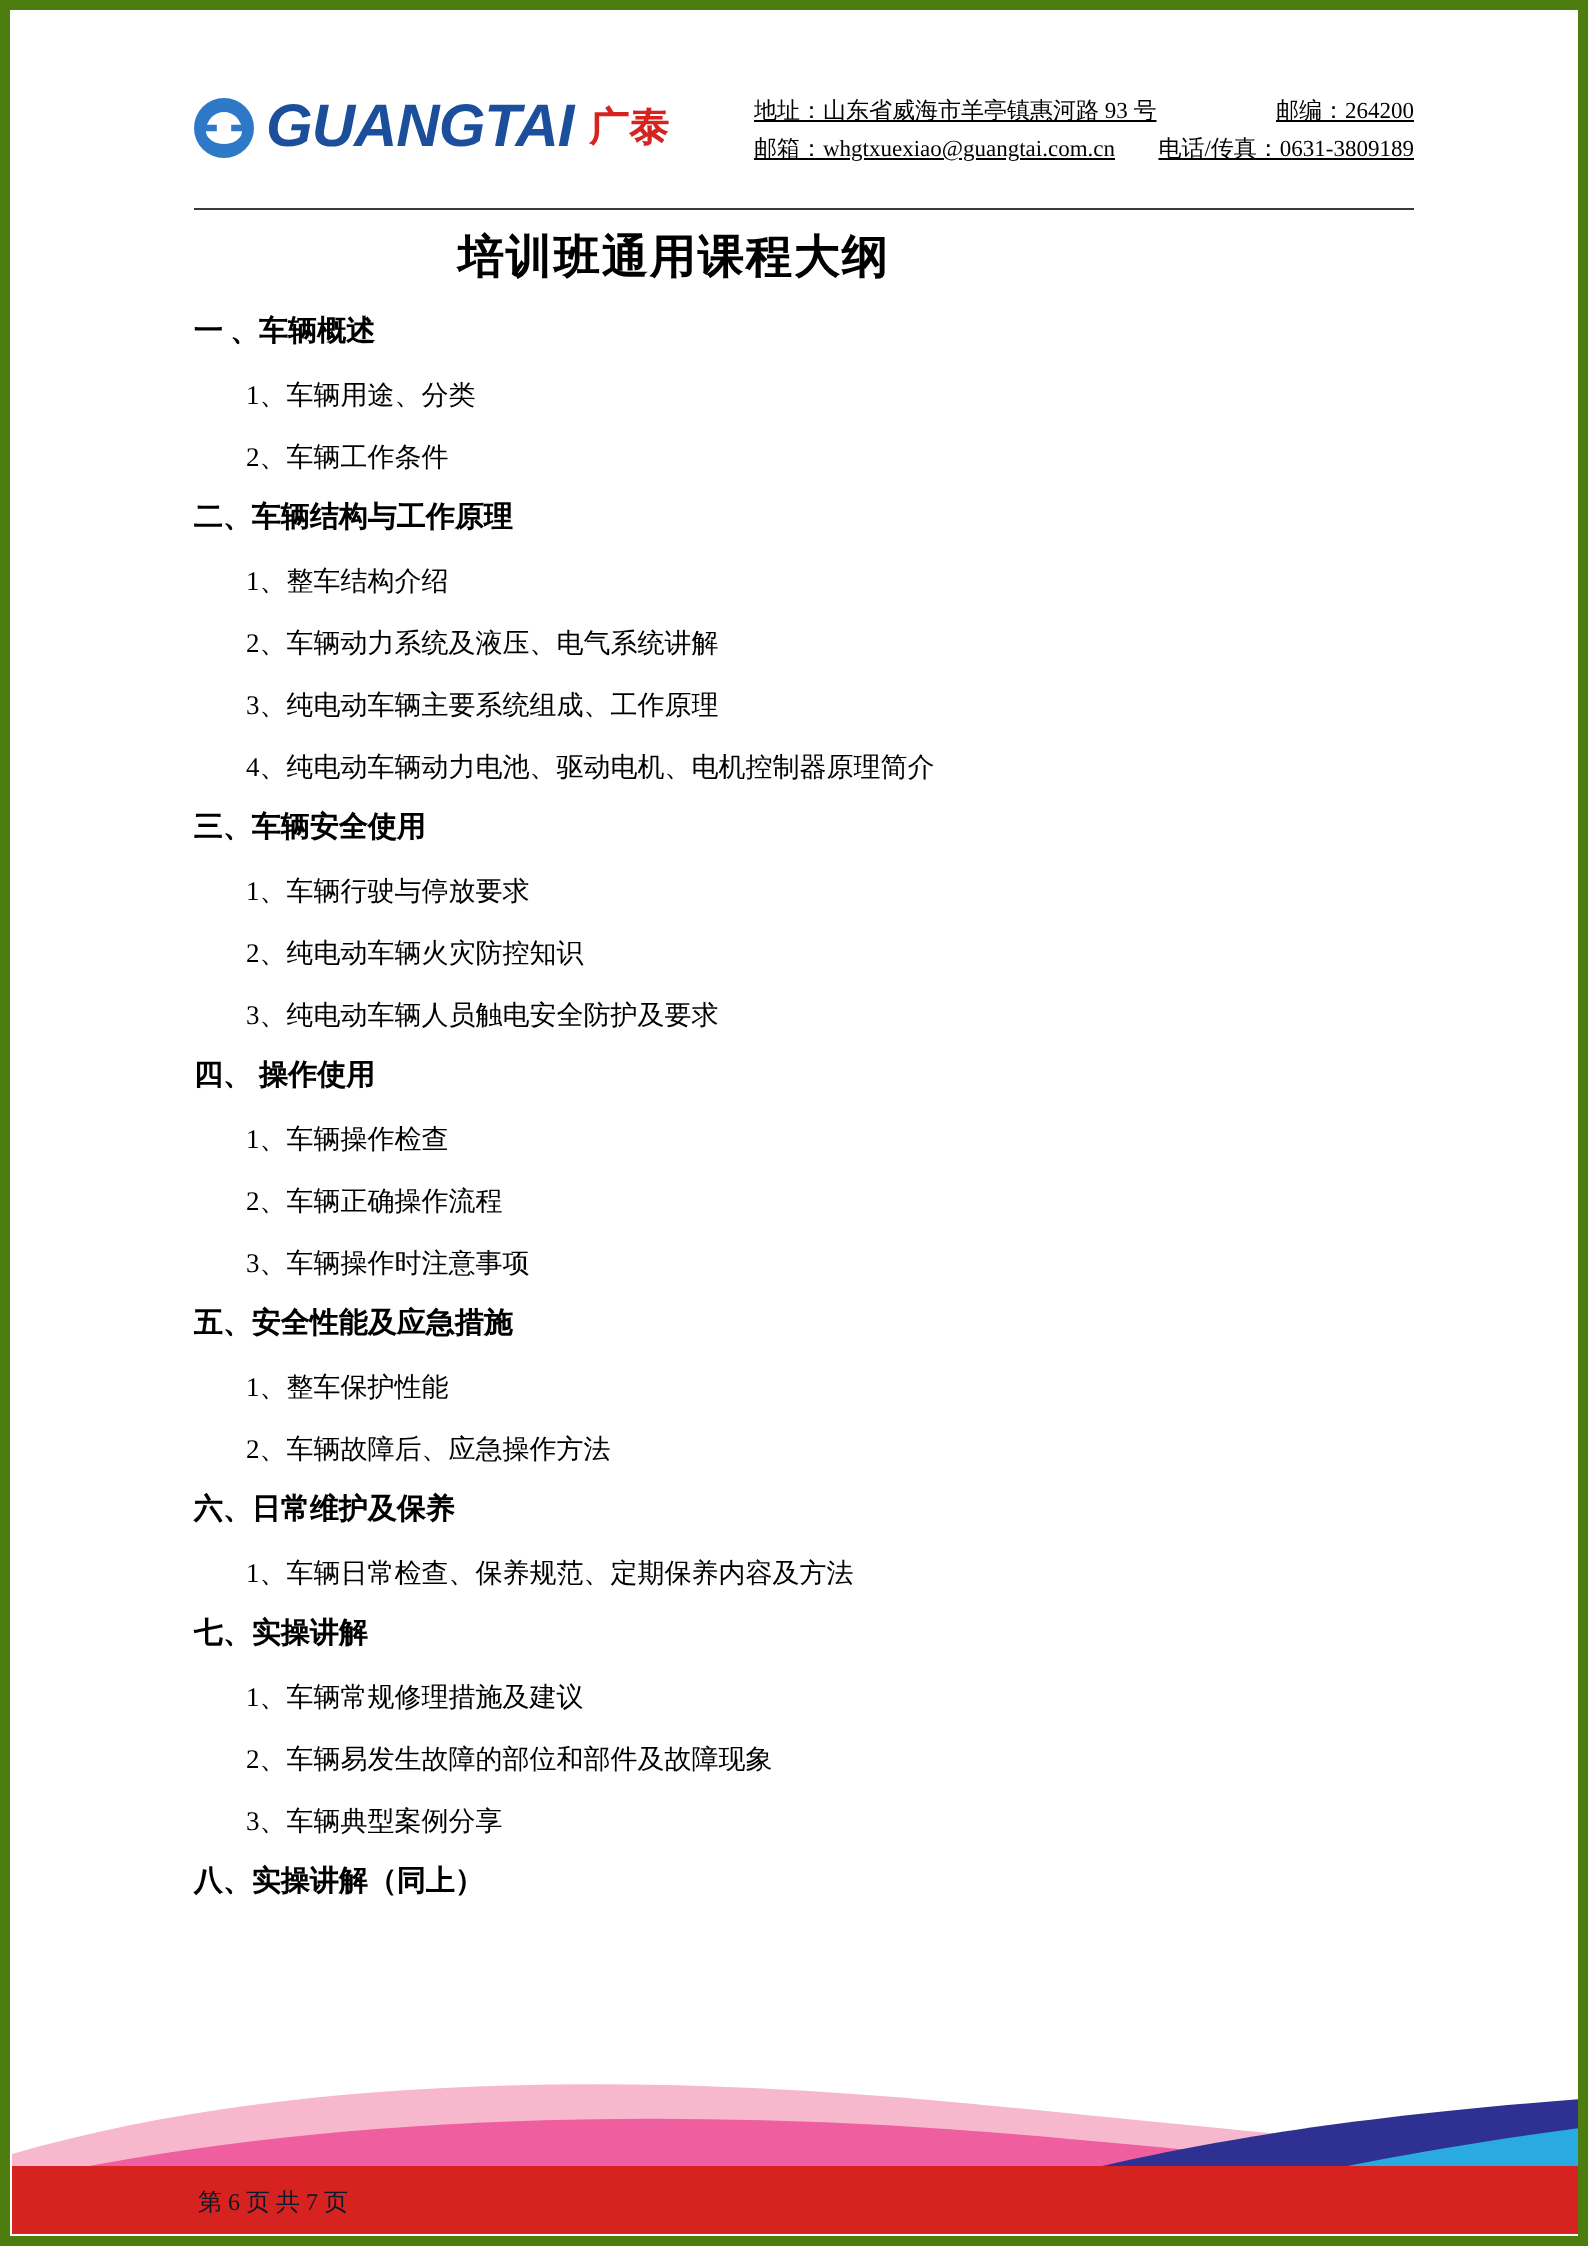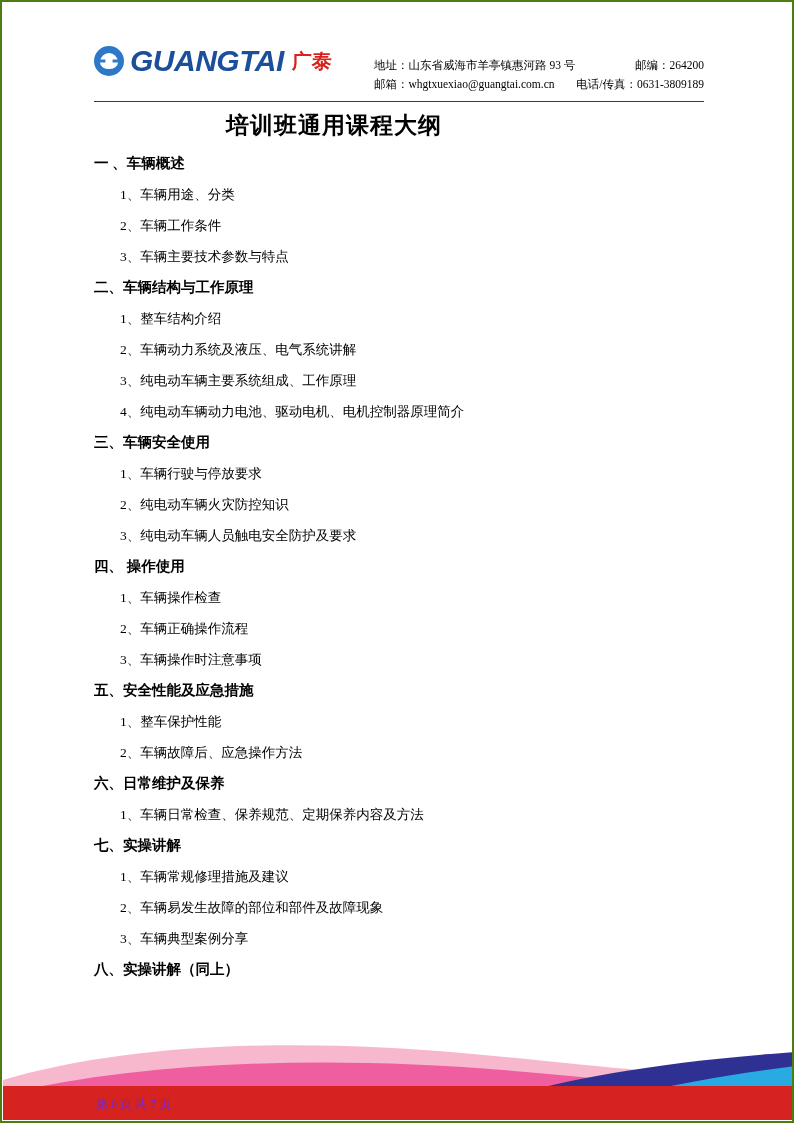--- a/index.html
+++ b/index.html
@@ -14,21 +14,21 @@
     color: #000000;
     position: relative;
     overflow: hidden;
   }
 
   .page {
     position: relative;
     width: 794px;
     height: 1123px;
     box-sizing: border-box;
-    border: 2px solid #4d7c0f;
+    border: 5px solid #4d7c0f;
     background: #ffffff;
     overflow: hidden;
   }
 
   
   .header {
     position: absolute;
     left: 92px;
     top: 42px;
     width: 610px;
@@ -75,26 +75,27 @@
     font-family: "Liberation Sans", sans-serif;
     font-weight: bold;
     font-size: 20px;
     color: #d6231f;
     line-height: 1;
     margin-left: 2px;
   }
   .contact {
     position: absolute;
     right: 0;
-    top: 12px;
+    top: 0;
     width: 330px;
     font-size: 11.5px;
     line-height: 19px;
     text-align: left;
     color: #000;
+    text-decoration: underline;
   }
   .contact-row {
     display: flex;
     justify-content: space-between;
     white-space: nowrap;
   }
 
   .header-rule {
     position: absolute;
     left: 92px;
@@ -155,21 +156,21 @@
     bottom: 1px;
     width: 792px;
     height: 34px;
     background: #d6231f;
   }
   .page-num {
     position: absolute;
     left: 94px;
     bottom: 8px;
     font-size: 12px;
-    color: #6d28d9;
+    color: #0f172a;
     font-family: "Liberation Serif", "DejaVu Serif", serif;
     white-space: nowrap;
   }
   .slogan {
     position: absolute;
     left: 245px;
     bottom: 6px;
     font-size: 16px;
     font-weight: bold;
     font-style: italic;
@@ -203,21 +204,20 @@
   </div>
   <div class="header-rule"></div>
 
   <div class="doc-title">培训班通用课程大纲</div>
 
   <div class="content">
 
     <div class="sec-title">一 、车辆概述</div>
     <div class="sec-item">1、车辆用途、分类</div>
     <div class="sec-item">2、车辆工作条件</div>
-    <div class="sec-item">3、车辆主要技术参数与特点</div>
 
     <div class="sec-title">二、车辆结构与工作原理</div>
     <div class="sec-item">1、整车结构介绍</div>
     <div class="sec-item">2、车辆动力系统及液压、电气系统讲解</div>
     <div class="sec-item">3、纯电动车辆主要系统组成、工作原理</div>
     <div class="sec-item">4、纯电动车辆动力电池、驱动电机、电机控制器原理简介</div>
 
     <div class="sec-title">三、车辆安全使用</div>
     <div class="sec-item">1、车辆行驶与停放要求</div>
     <div class="sec-item">2、纯电动车辆火灾防控知识</div>

